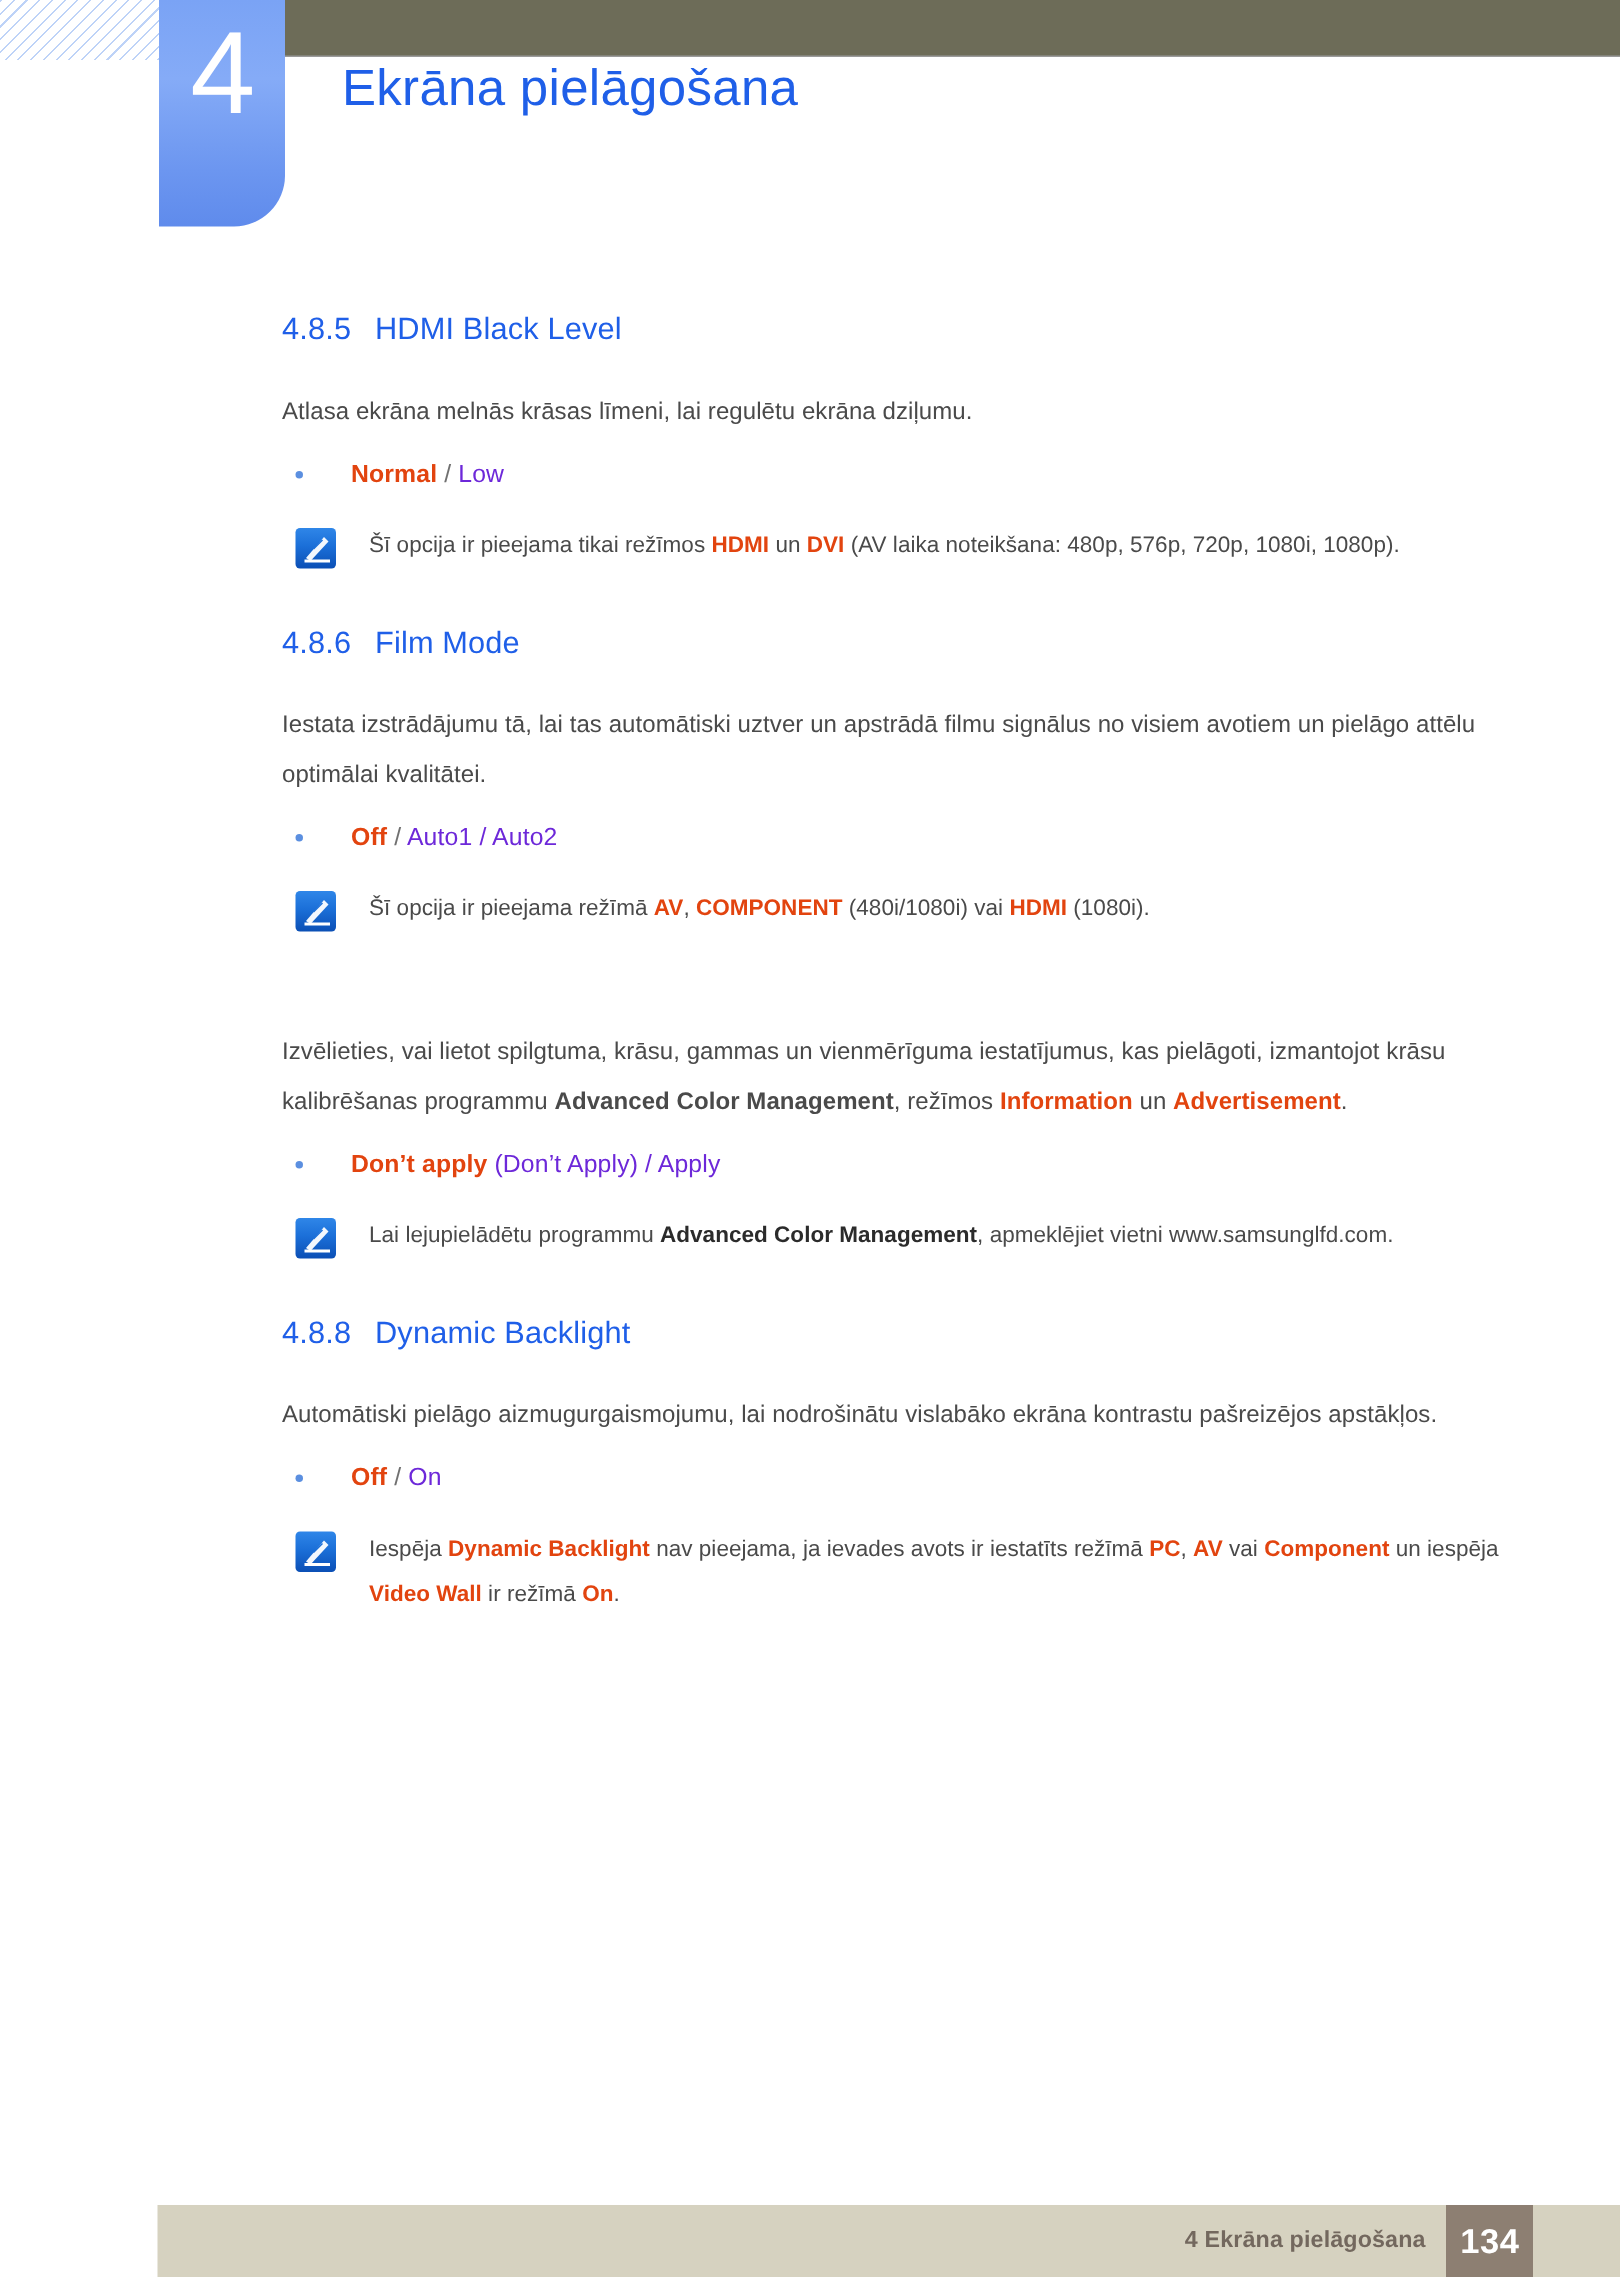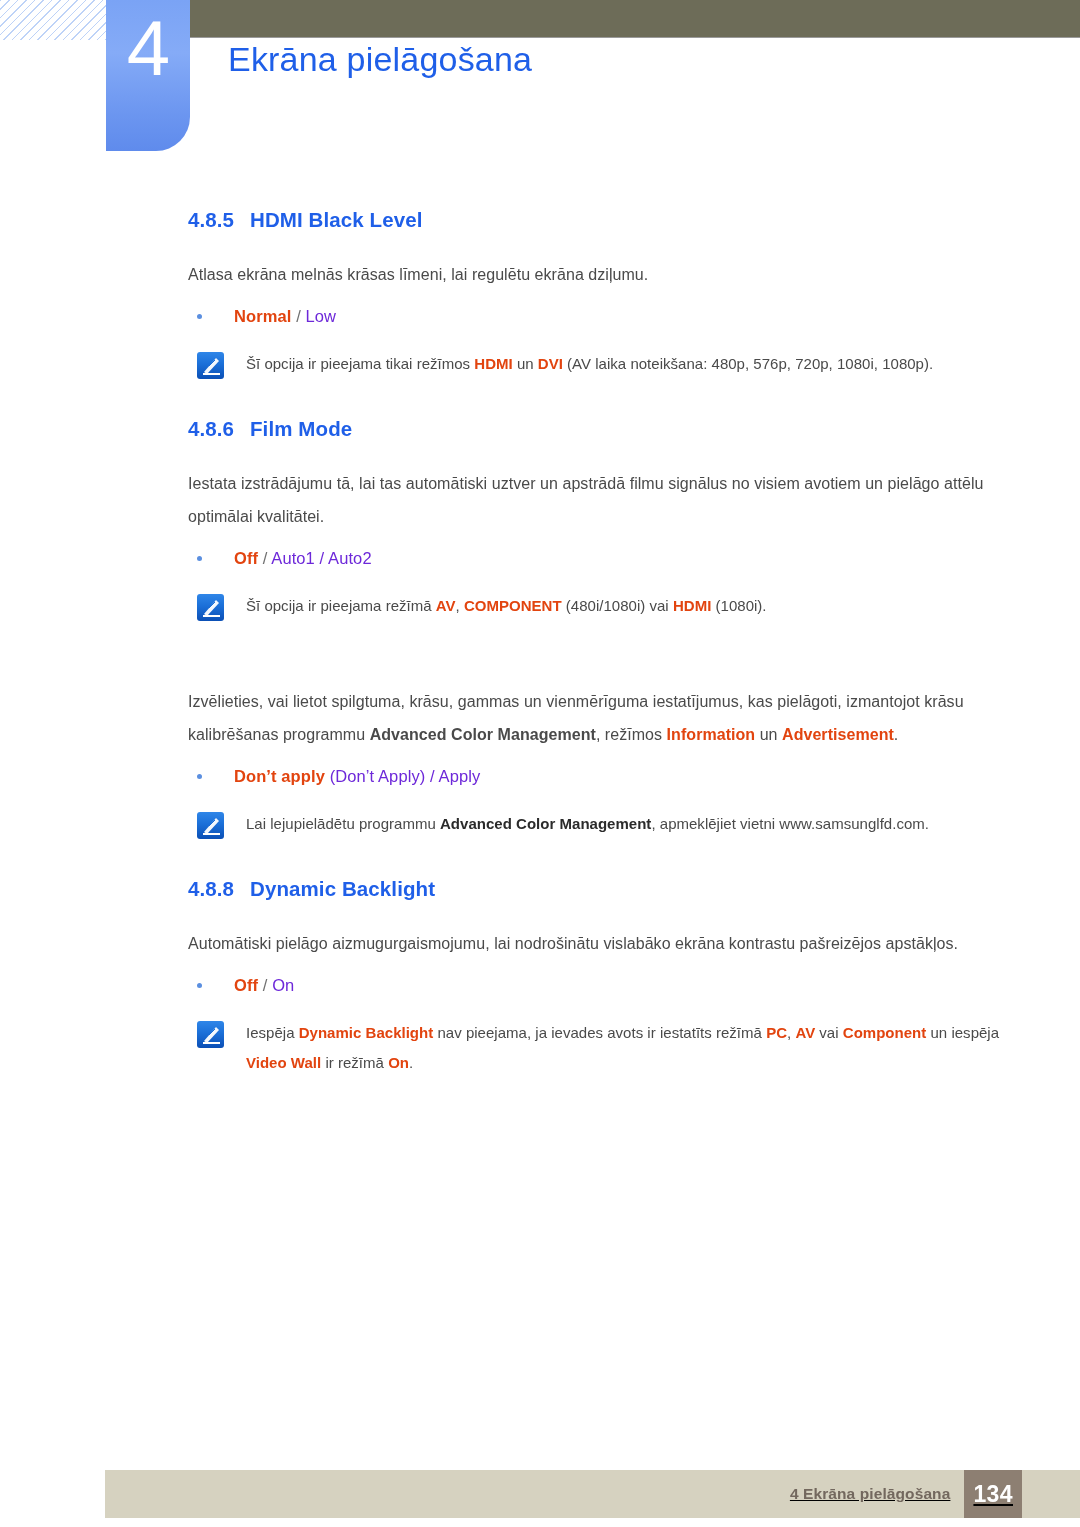--- a/index.html
+++ b/index.html
@@ -77,21 +77,21 @@
     position: absolute;
     left: 188px;
     top: 208px;
     width: 836px;
   }
   .section { }
 
   h2.section-heading {
     margin: 0;
     font-size: 20.5px;
-    font-weight: bold;
+    font-weight: normal;
     color: #1f5fe8;
     letter-spacing: 0.1px;
     white-space: nowrap;
   }
   h2.section-heading .num {
     display: inline-block;
     min-width: 62px;
   }
 
   p.body-text {
@@ -161,21 +161,20 @@
     height: 48px;
     background: #d6d2c0;
   }
   .footer-inner {
     position: absolute;
     right: 58px;
     top: 0;
     height: 48px;
     display: flex;
     align-items: center;
-    text-decoration: underline;
   }
   .footer-label {
     font-size: 15.5px;
     font-weight: bold;
     color: #73685e;
     letter-spacing: 0.1px;
     margin-right: 14px;
   }
   .footer-page {
     background: #8d7f72;

